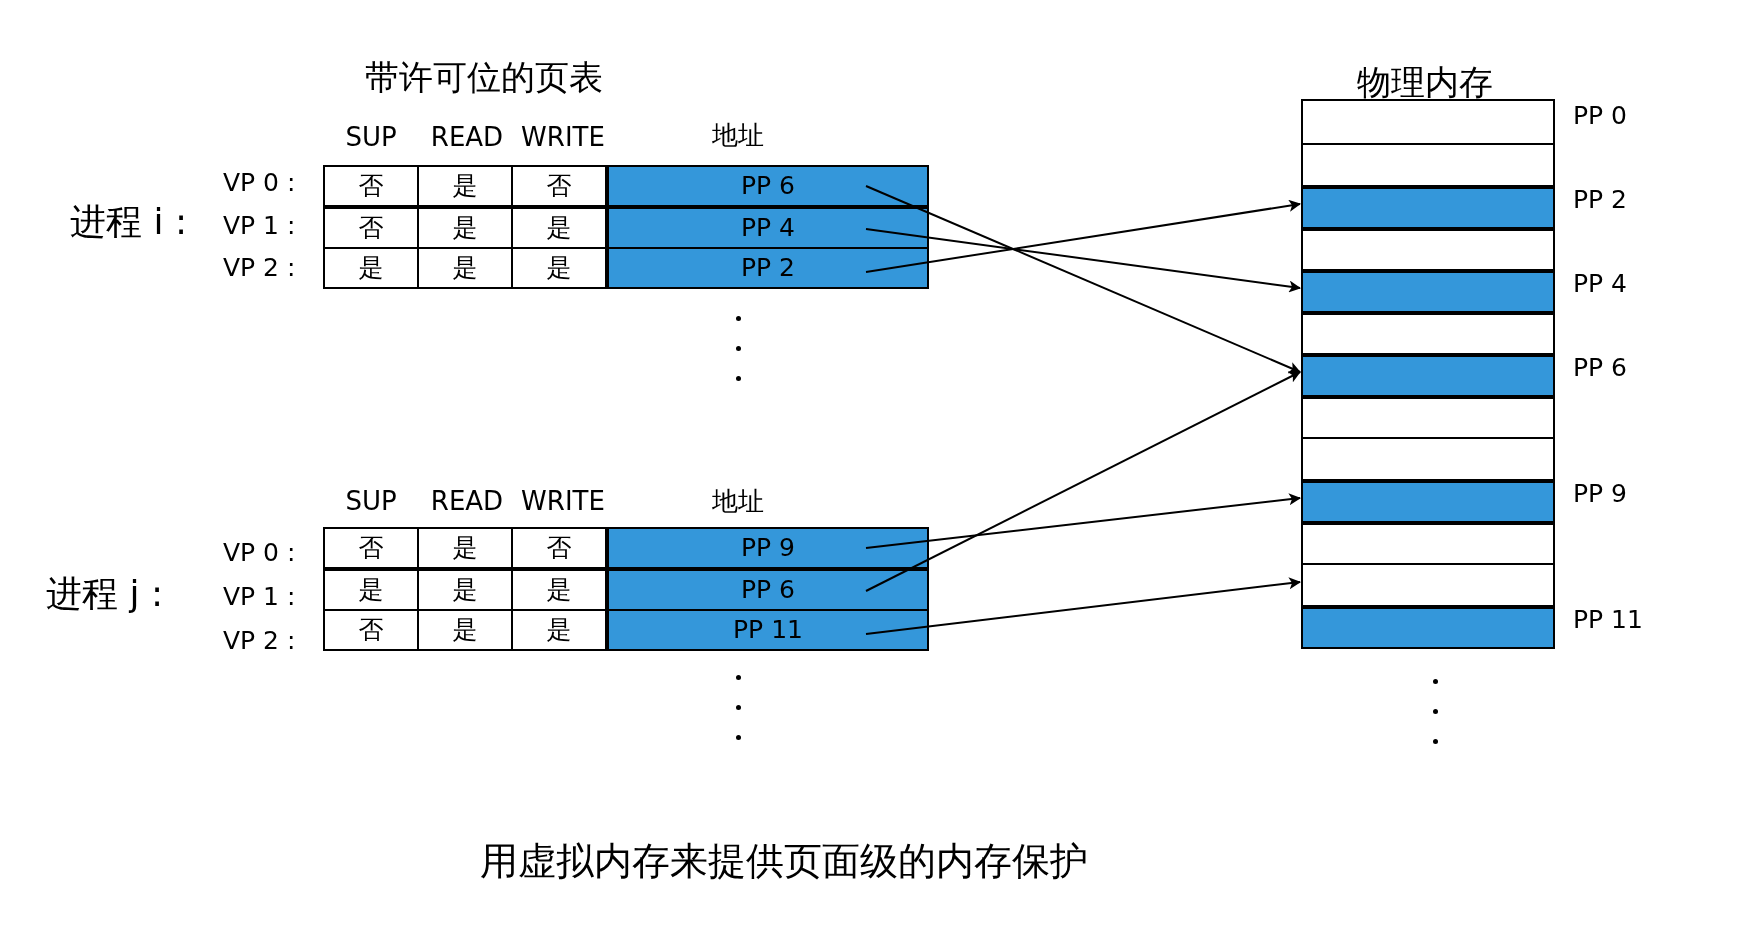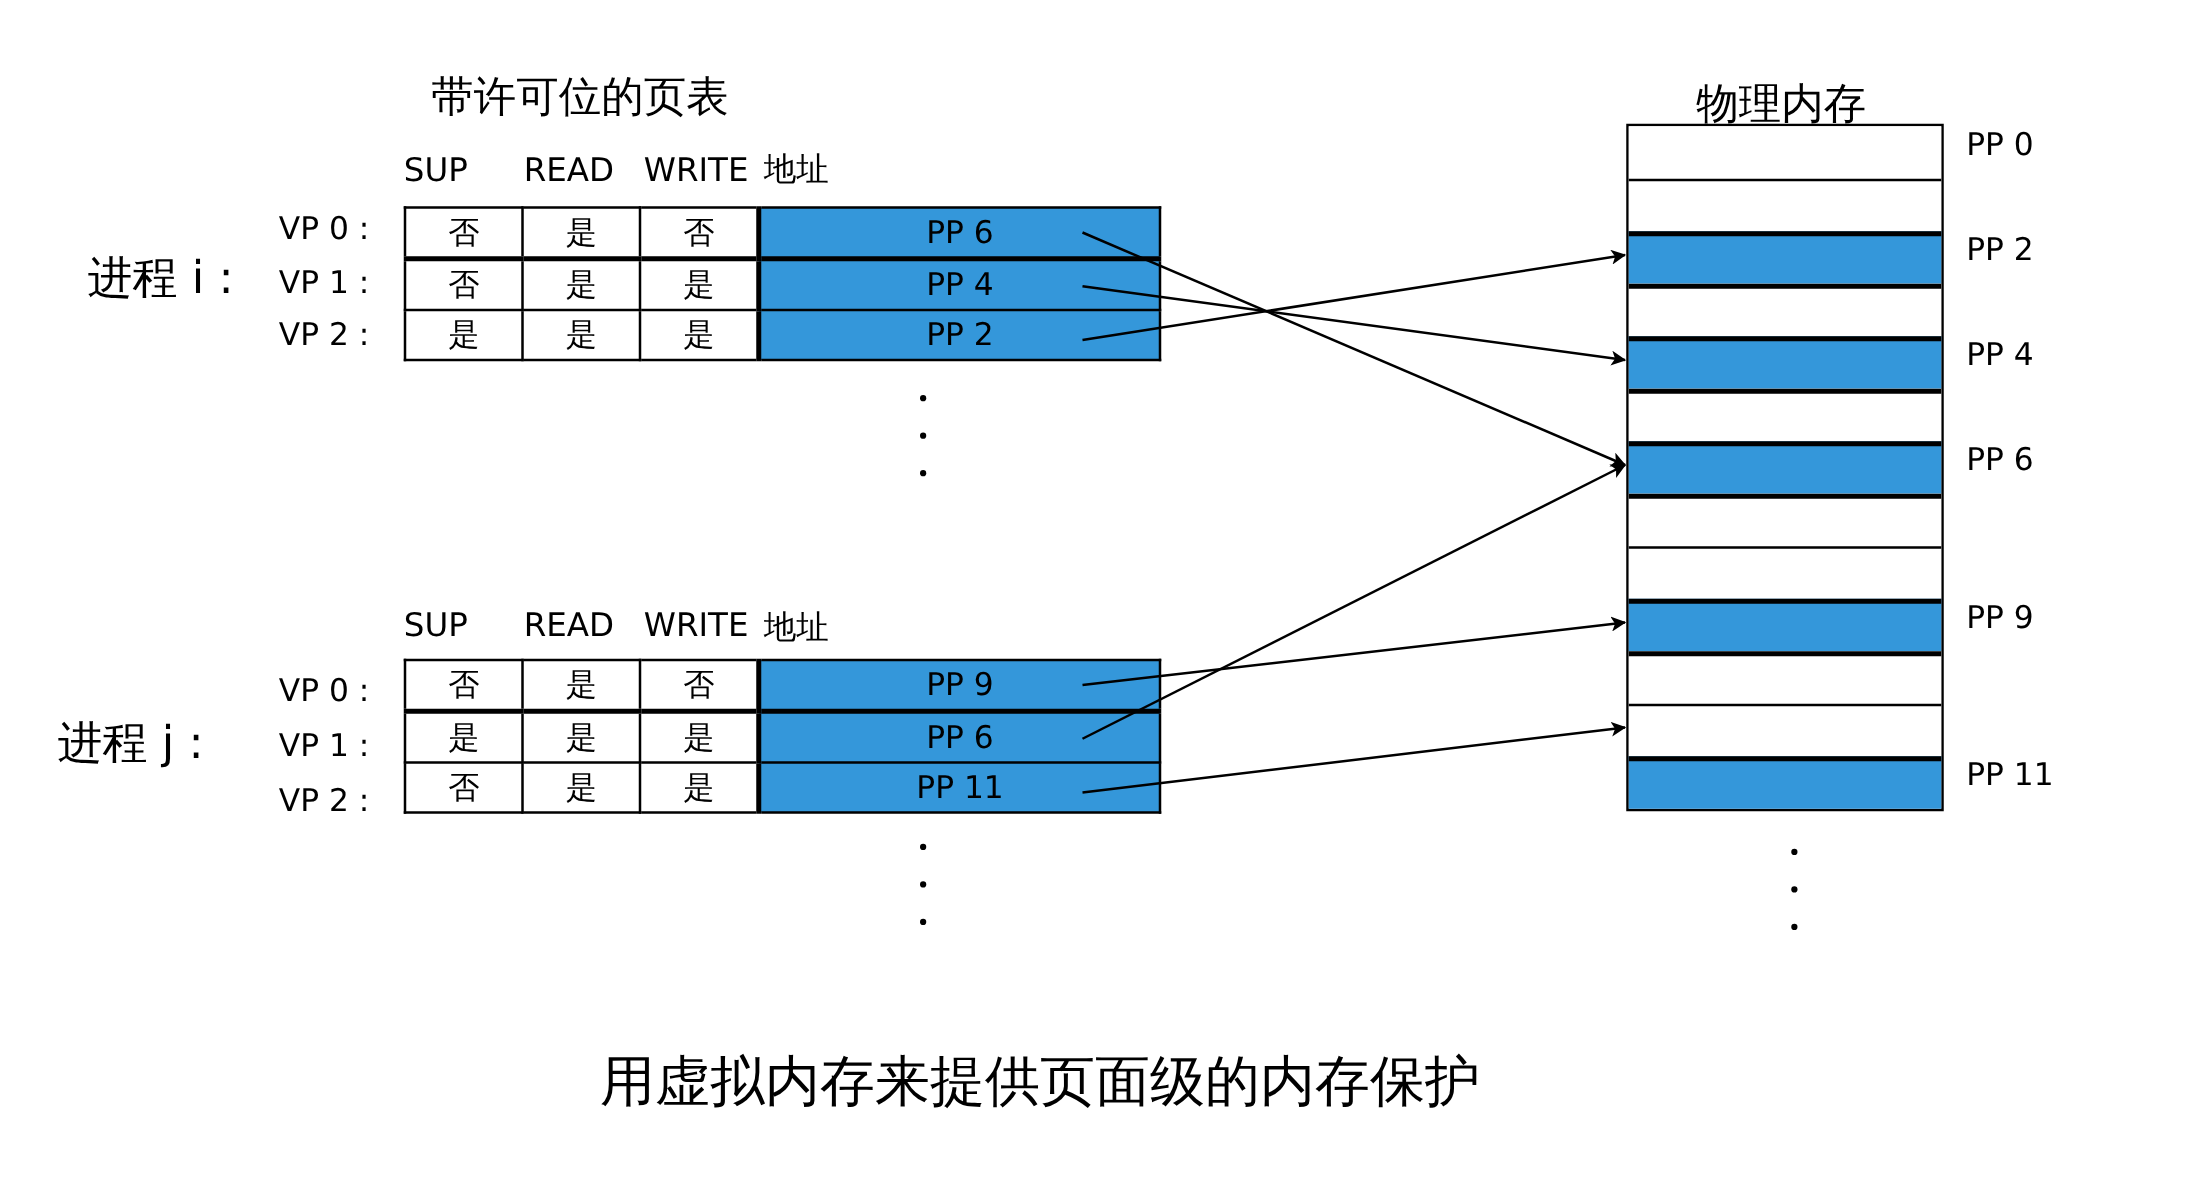--- a/index.html
+++ b/index.html
@@ -2,41 +2,41 @@
 <html><head>
 <meta charset="utf-8">
 <style>
   html, body { margin: 0; padding: 0; background: #ffffff; }
   body { width: 1756px; height: 950px; position: relative; overflow: hidden;
          font-family: "DejaVu Sans", "Liberation Sans", sans-serif; color: #000; }
   .abs { position: absolute; }
   .title { font-size: 34px; white-space: nowrap; }
   .proc-label { font-size: 36px; white-space: nowrap; }
   .vp-label { font-size: 25px; white-space: nowrap; }
-  .hdr { font-size: 26px; white-space: nowrap; text-align: left; }
+  .hdr { font-size: 26px; white-space: nowrap; text-align: center; }
   .ptable { position: absolute; border-collapse: collapse; }
   .ptable td { border: 2.5px solid #000; height: 38px; padding: 0; text-align: center;
                font-size: 25px; line-height: 38px; }
   .ptable td.flag { width: 92px; background: #fff; }
   .ptable td.addr { width: 318px; background: #3497da; border-left-width: 4px; }
   .ptable tr.thick-top td { border-top-width: 4px; }
   .mem { position: absolute; left: 1301px; top: 99px; width: 254px; border: 2.5px solid #000; box-sizing: border-box; }
   .mem-row { height: 42px; box-sizing: border-box; border-top: 2.5px solid #000; background: #fff; }
   .mem-row:first-child { border-top: none; }
   .mem-row.used { background: #3497da; }
   .mem-row.thick { border-top-width: 4px; }
   .pp-label { font-size: 25px; white-space: nowrap; }
   .dot { position: absolute; width: 5px; height: 5px; border-radius: 50%; background: #000; }
-  .caption { font-size: 44px; white-space: nowrap; }
+  .caption { font-size: 38px; white-space: nowrap; }
   svg.arrows { position: absolute; left: 0; top: 0; }
 </style>
 </head>
 <body>
 
-<div class="abs title" style="left:345px; top:55px;">带许可位的页表</div>
+<div class="abs title" style="left:365px; top:55px;">带许可位的页表</div>
 <div class="abs title" style="left:1357px; top:36px;margin-top:24px;">物理内存</div>
 
 <div>
   <div class="abs proc-label" style="left:46px; top:198px;margin-left:24px;">进程 i :</div>
   <div class="abs hdr" style="left:323px; width:96px; top:122px;">SUP</div>
   <div class="abs hdr" style="left:419px; width:96px; top:122px;">READ</div>
   <div class="abs hdr" style="left:515px; width:96px; top:122px;">WRITE</div>
   <div class="abs hdr" style="left:611px; width:254px; top:118px;">地址</div>
 
   <div class="abs vp-label" style="left:223px; top:168px;">VP 0 :</div>

